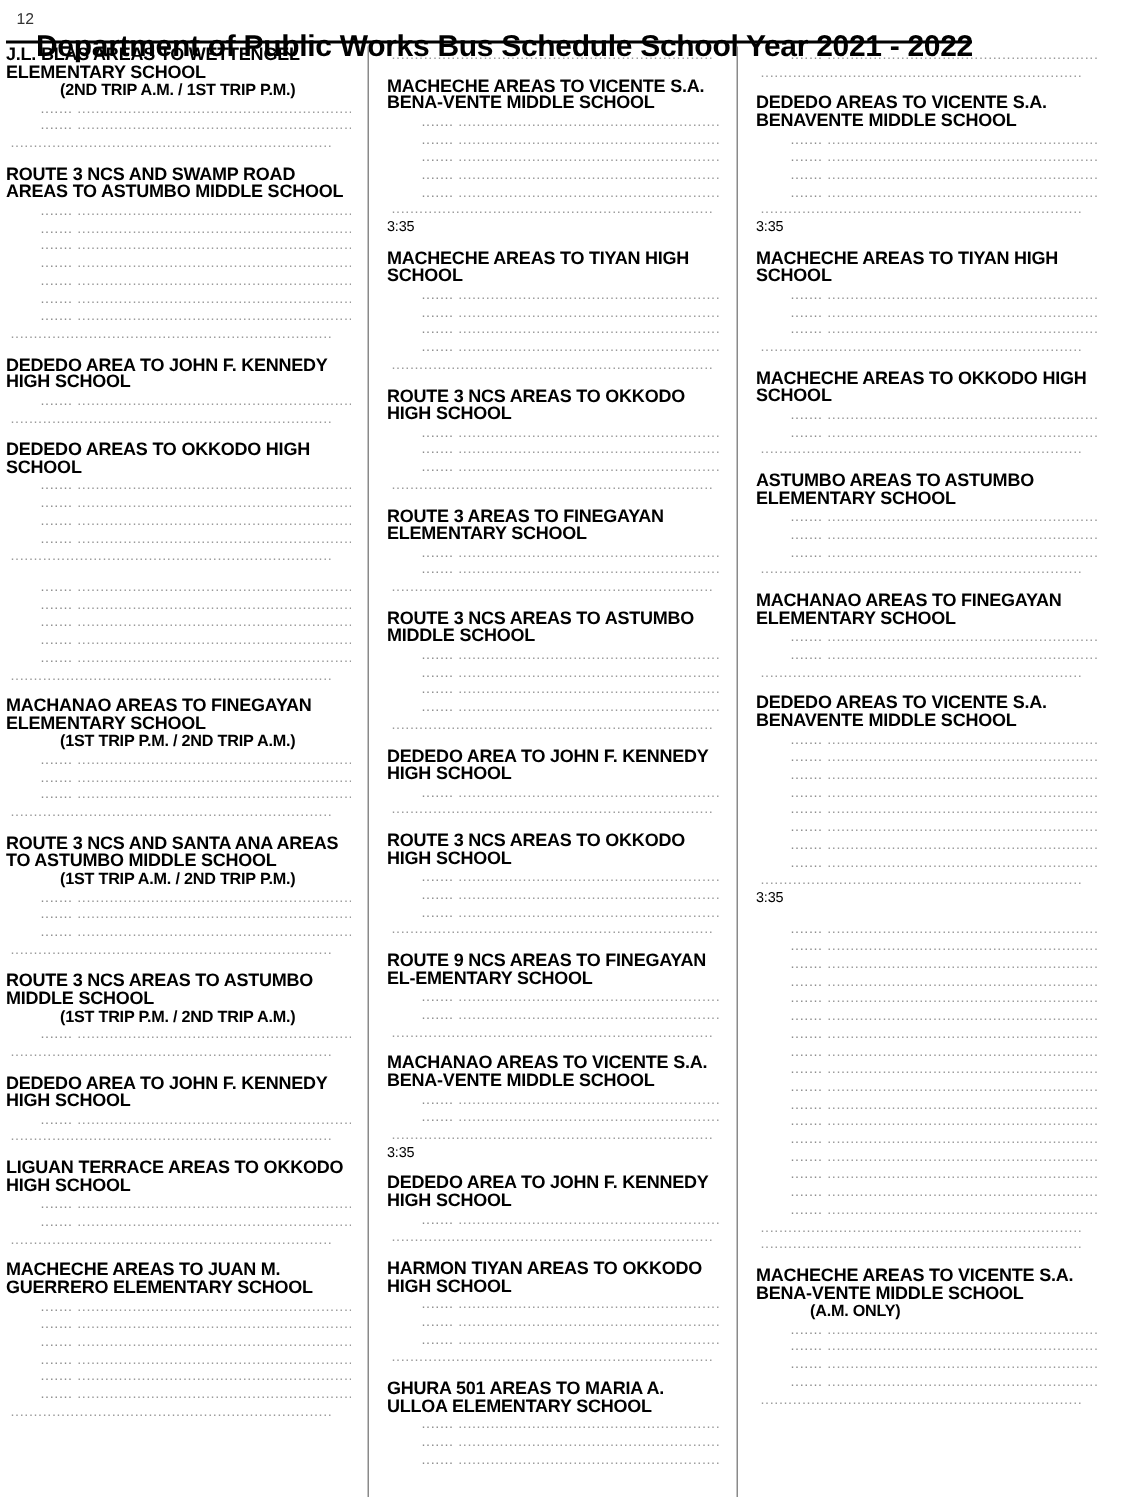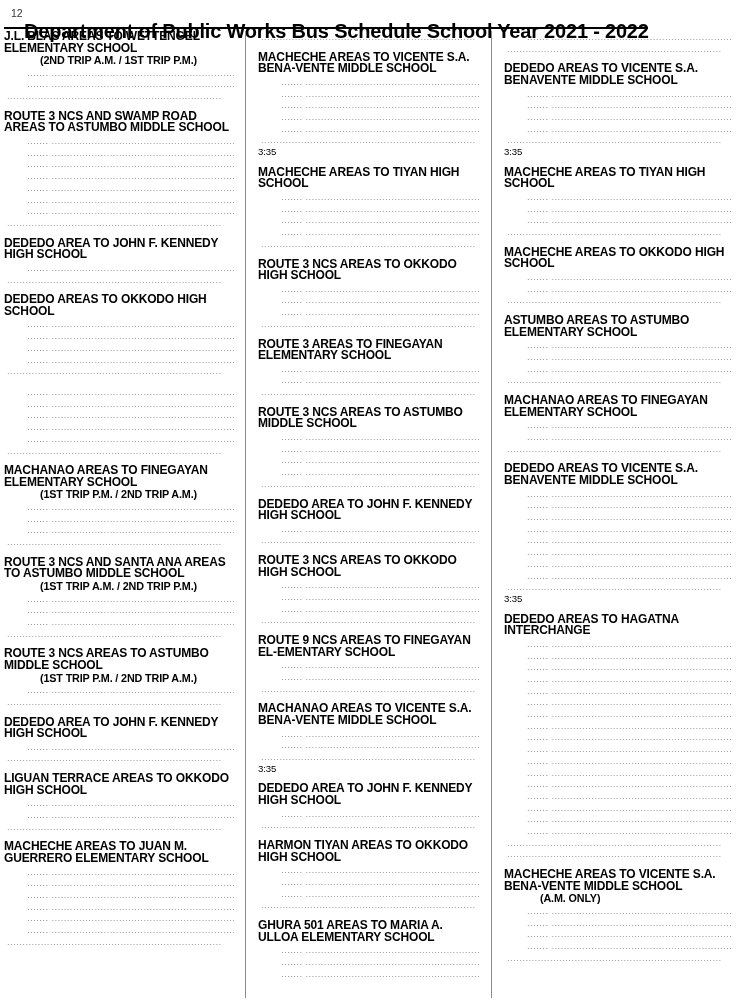--- a/index.html
+++ b/index.html
@@ -1034,21 +1034,20 @@
             <span class="times"></span>
           </div>
           <div class="row dest">
             <span class="name"></span>
             <span class="leader">......................................................................</span>
             <span class="times"></span>
           </div>
           <div class="wrapline">3:35</div>
         </div>
         <div class="block">
-          <div class="block-title">DEDEDO AREAS TO HAGATNA INTERCHANGE</div>
           <div class="row">
             <span class="code"></span>
             <span class="dots1">.......</span>
             <span class="name"></span>
             <span class="leader">......................................................................</span>
             <span class="times"></span>
           </div>
           <div class="row">
             <span class="code"></span>
             <span class="dots1">.......</span>

